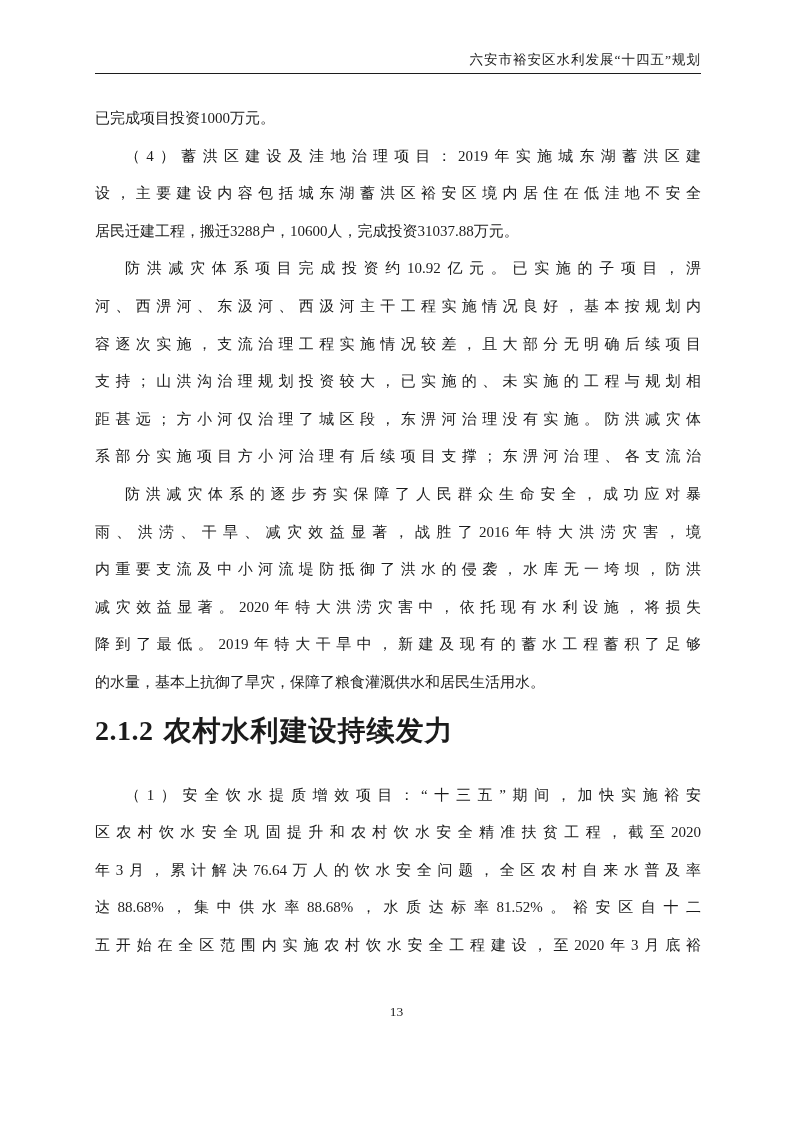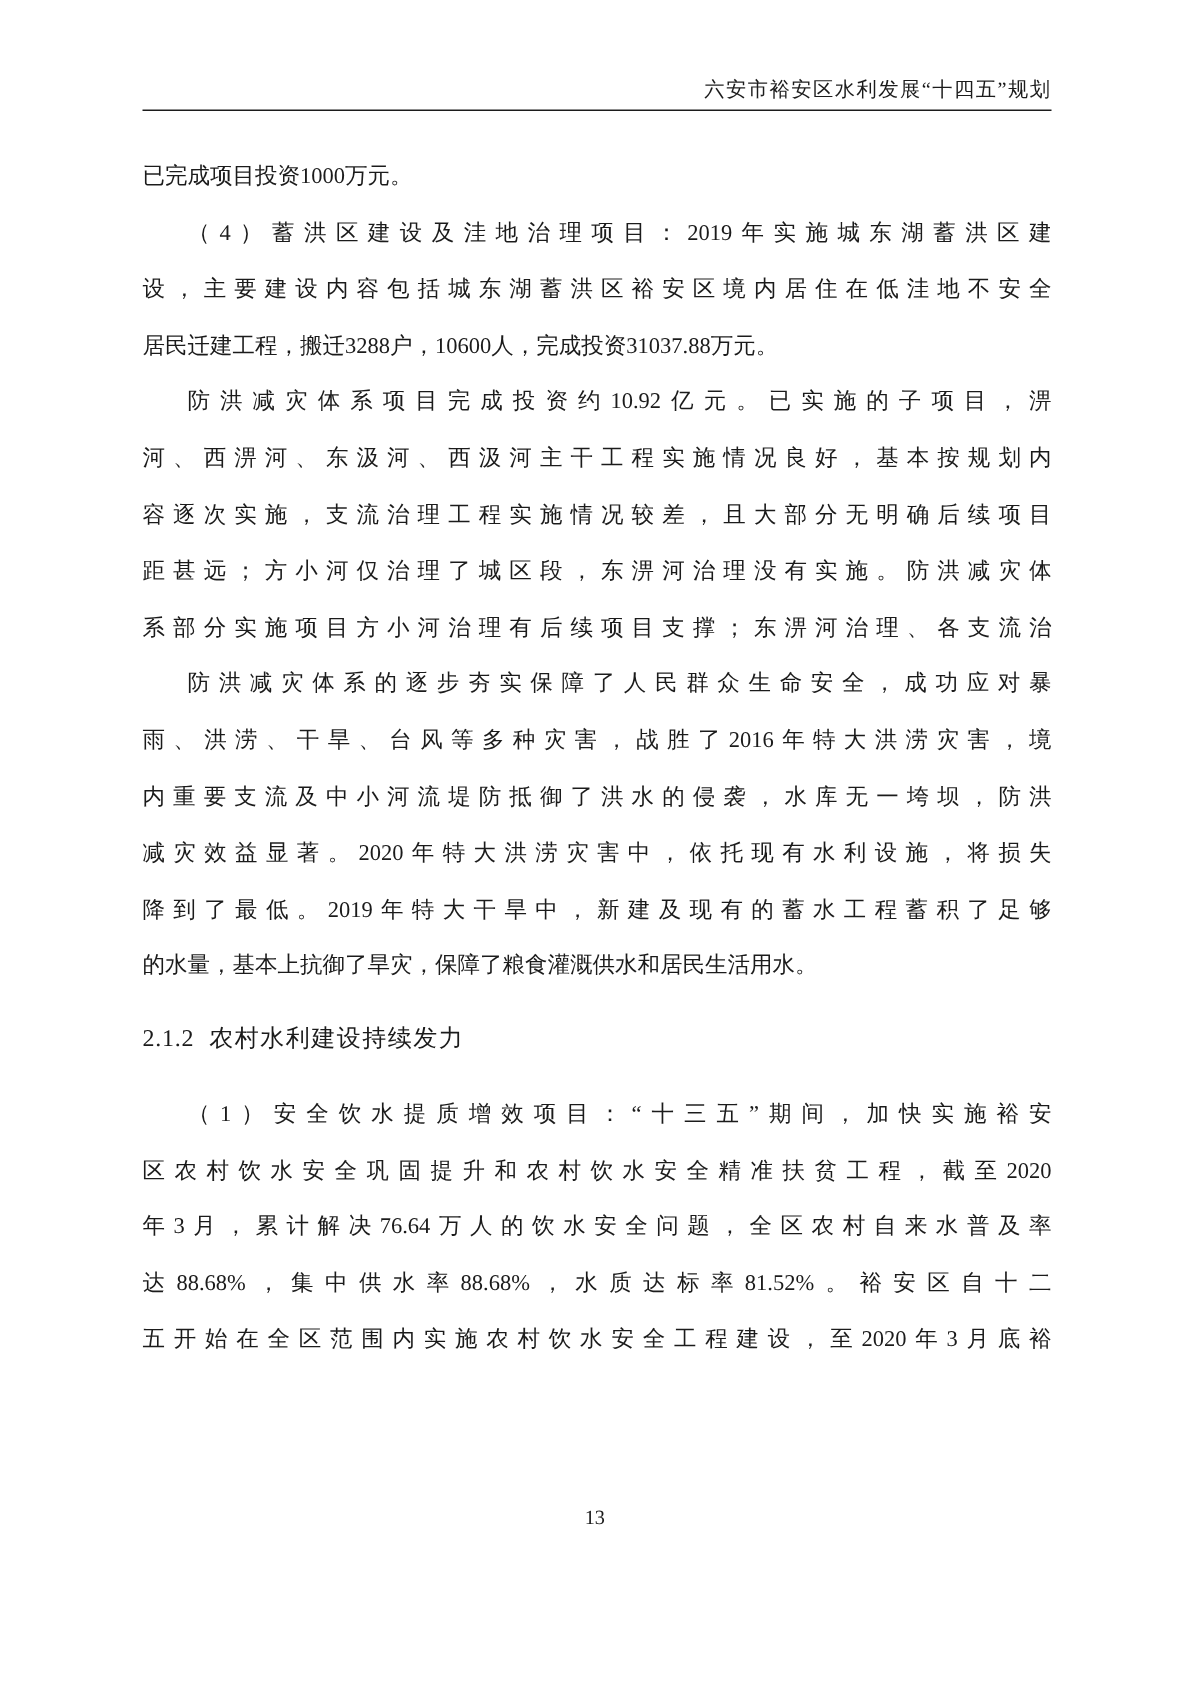--- a/index.html
+++ b/index.html
@@ -40,24 +40,24 @@
     text-justify: inter-character;
     overflow: hidden;
     white-space: nowrap;
   }
   .line.end {
     text-align: left;
     text-align-last: left;
   }
   .line.indent { text-indent: 2em; }
   .heading {
-    margin: 14px 0 17px 0;
-    font-size: 16px;
+    margin: 14px 0 31px 0;
+    font-size: 28px;
     line-height: 30px;
-    font-weight: normal;
+    font-weight: bold;
   }
   .heading .num {
     font-family: "Liberation Serif", "DejaVu Serif", serif;
     margin-right: 10px;
     letter-spacing: 0.5px;
   }
   .heading .ttl {
     font-family: "Liberation Sans", "DejaVu Sans", sans-serif;
     letter-spacing: 1px;
   }
@@ -89,27 +89,28 @@
     <div class="para">
       <div class="line indent">（4）蓄洪区建设及洼地治理项目：2019年实施城东湖蓄洪区建</div>
       <div class="line">设，主要建设内容包括城东湖蓄洪区裕安区境内居住在低洼地不安全</div>
       <div class="line end">居民迁建工程，搬迁3288户，10600人，完成投资31037.88万元。</div>
     </div>
 
     <div class="para">
       <div class="line indent">防洪减灾体系项目完成投资约10.92亿元。已实施的子项目，淠</div>
       <div class="line">河、西淠河、东汲河、西汲河主干工程实施情况良好，基本按规划内</div>
       <div class="line">容逐次实施，支流治理工程实施情况较差，且大部分无明确后续项目</div>
+      <div class="line">支持；山洪沟治理规划投资较大，已实施的、未实施的工程与规划相</div>
       <div class="line">距甚远；方小河仅治理了城区段，东淠河治理没有实施。防洪减灾体</div>
       <div class="line">系部分实施项目方小河治理有后续项目支撑；东淠河治理、各支流治</div>
     </div>
 
     <div class="para">
       <div class="line indent">防洪减灾体系的逐步夯实保障了人民群众生命安全，成功应对暴</div>
-      <div class="line">雨、洪涝、干旱、台风等多种灾害，战胜了2016年特大洪涝灾害，境</div>
+      <div class="line">雨、洪涝、干旱、减灾效益显著，战胜了2016年特大洪涝灾害，境</div>
       <div class="line">内重要支流及中小河流堤防抵御了洪水的侵袭，水库无一垮坝，防洪</div>
       <div class="line">减灾效益显著。2020年特大洪涝灾害中，依托现有水利设施，将损失</div>
       <div class="line">降到了最低。2019年特大干旱中，新建及现有的蓄水工程蓄积了足够</div>
       <div class="line end">的水量，基本上抗御了旱灾，保障了粮食灌溉供水和居民生活用水。</div>
     </div>
 
     <div class="heading">
       <span class="num">2.1.2</span><span class="ttl">农村水利建设持续发力</span>
     </div>
 

